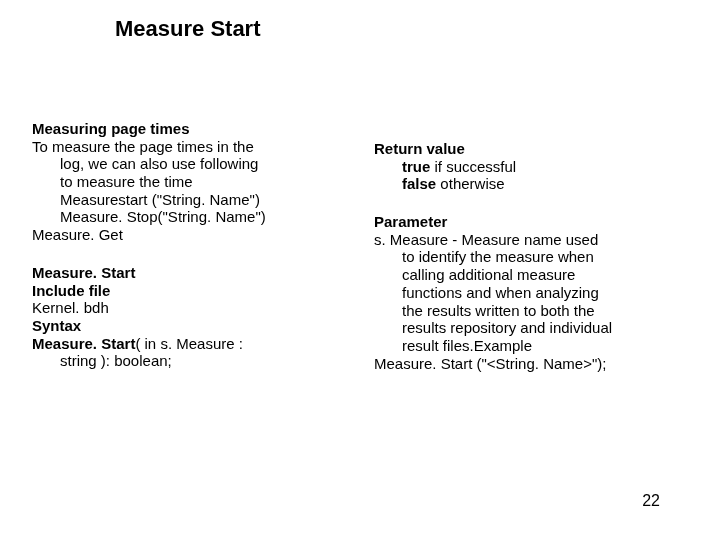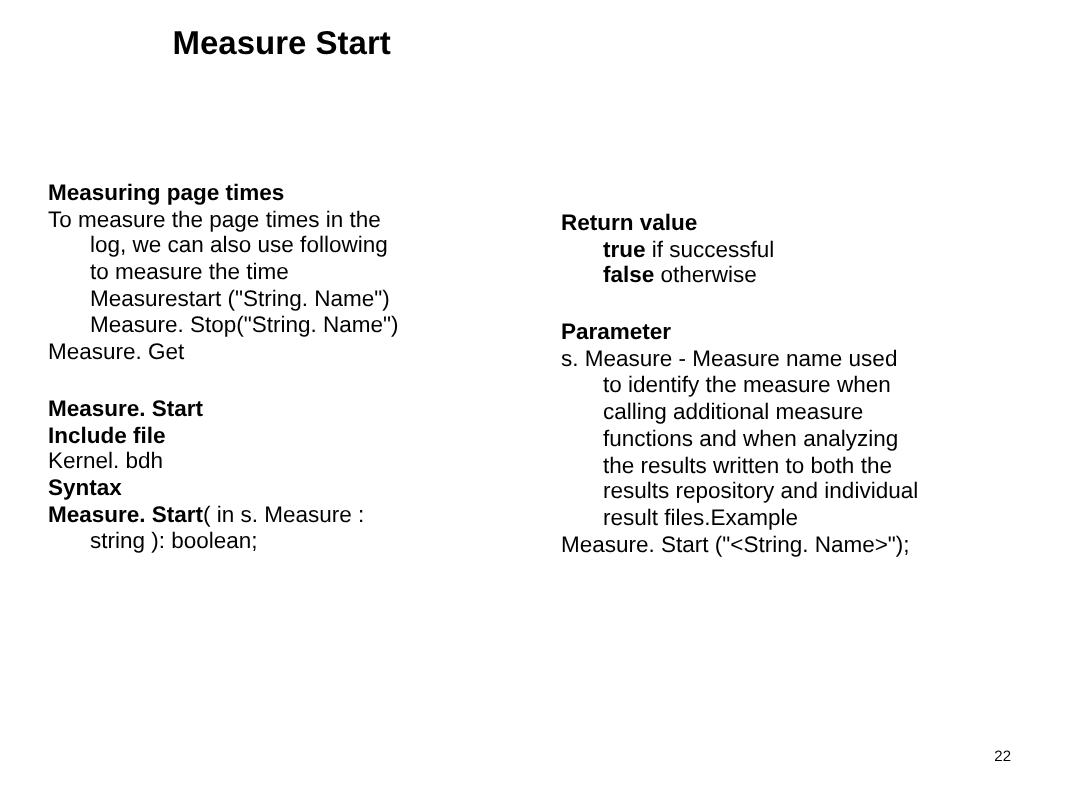--- a/index.html
+++ b/index.html
@@ -39,23 +39,23 @@
   .ind1 { padding-left: 28px; }
   .bold { font-weight: 700; }
   .para { margin-bottom: 2px; }
   .hang {
     padding-left: 28px;
     text-indent: -28px;
   }
   .gap { height: 20px; }
   .pagenum {
     position: absolute;
-    right: 46px;
+    right: 60px;
     bottom: 30px;
-    font-size: 10px;
+    font-size: 16px;
   }
 </style>
 </head>
 <body>
 
 <div class="title">Measure Start</div>
 
 <div class="columns">
 
   <div class="col">

